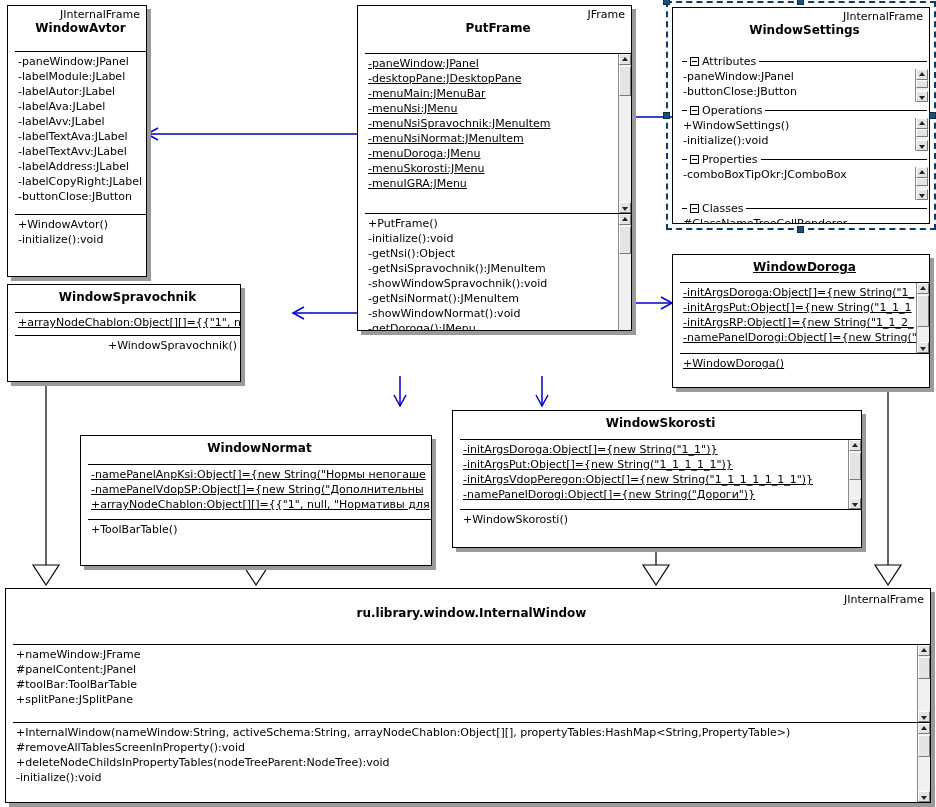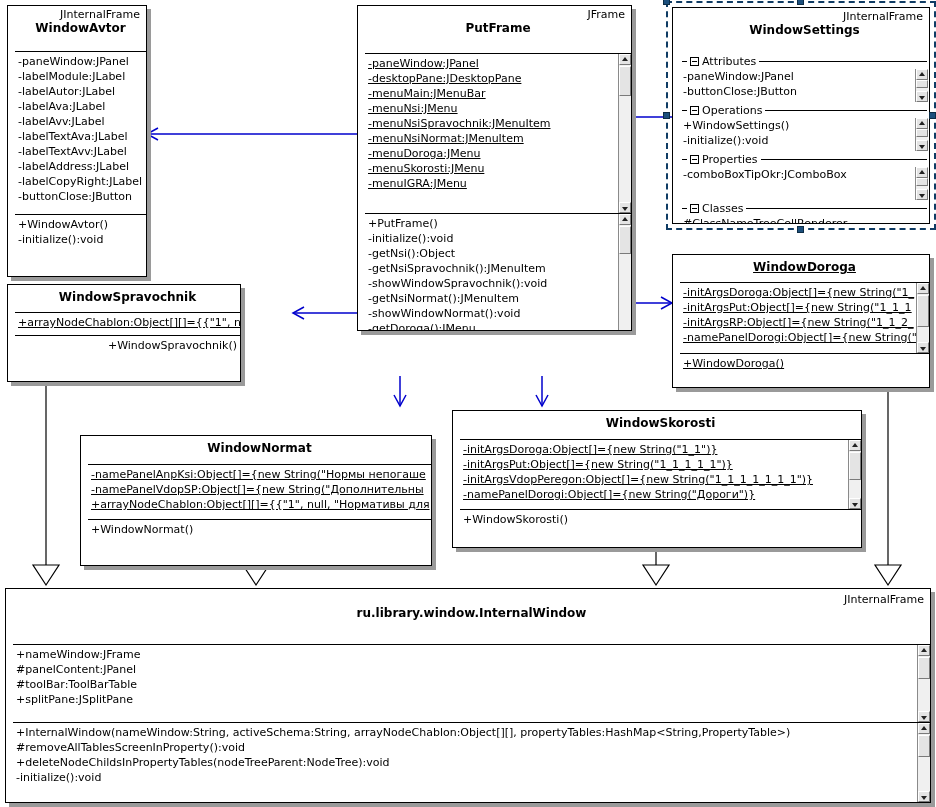--- a/index.html
+++ b/index.html
@@ -391,21 +391,21 @@
   <div class="uml" style="left:80px; top:396px; width:352px; height:131px;margin-top:39px;">
     <div class="hdr" style="height:29px; padding-top:5px;">
       <div class="cname">WindowNormat</div>
     </div>
     <div class="compartment" style="height:55px;">
       <div class="feat static">-namePanelAnpKsi:Object[]={new String("Нормы непогаше</div>
       <div class="feat static">-namePanelVdopSP:Object[]={new String("Дополнительны</div>
       <div class="feat static">+arrayNodeChablon:Object[][]={{"1", null, "Нормативы для</div>
     </div>
     <div class="compartment last" style="height:45px;">
-      <div class="feat">+WindowNormat()</div>
+      <div class="feat">+ToolBarTable()</div>
     </div>
   </div>
 
   <div class="uml" style="left:452px; top:410px; width:410px; height:138px;">
     <div class="hdr" style="height:29px; padding-top:5px;">
       <div class="cname">WindowSkorosti</div>
     </div>
     <div class="compartment" style="height:70px;">
       <div class="feat static">-initArgsDoroga:Object[]={new String("1_1")}</div>
       <div class="feat static">-initArgsPut:Object[]={new String("1_1_1_1_1")}</div>

